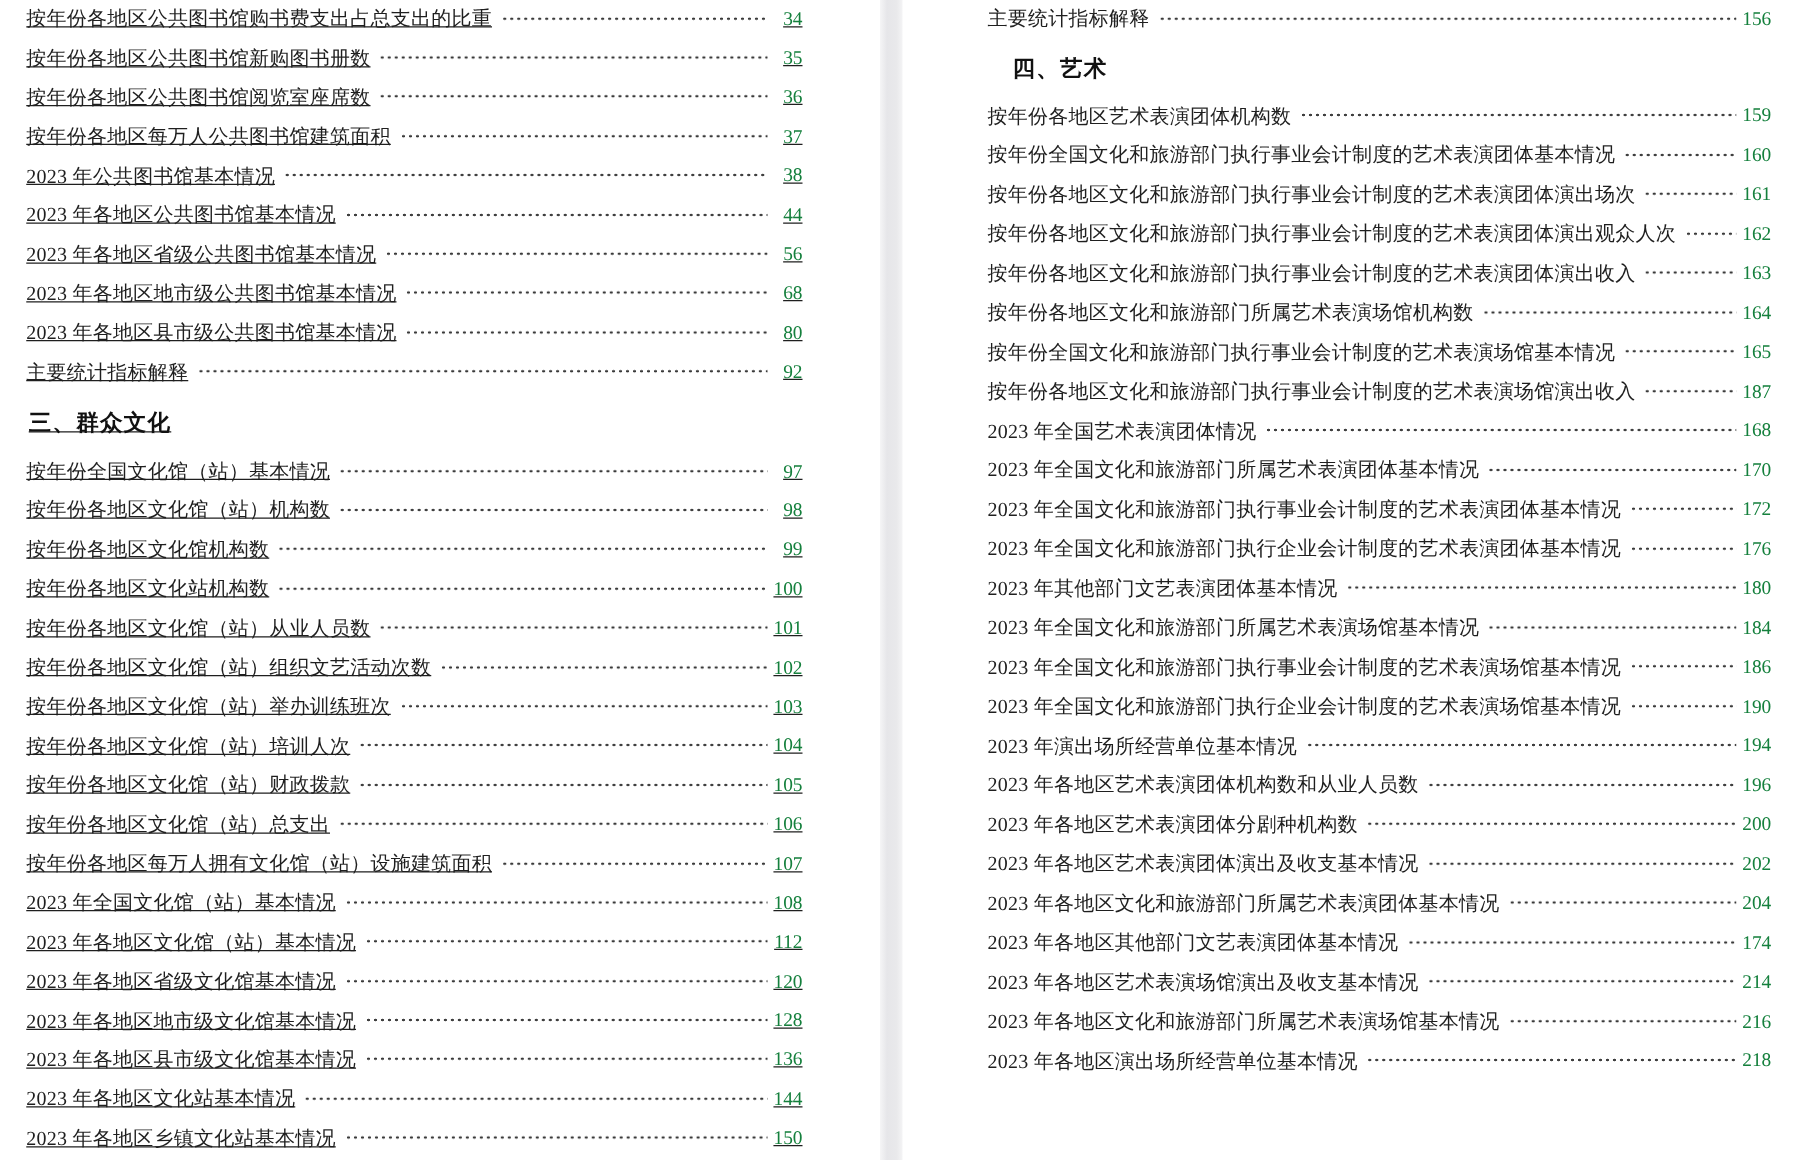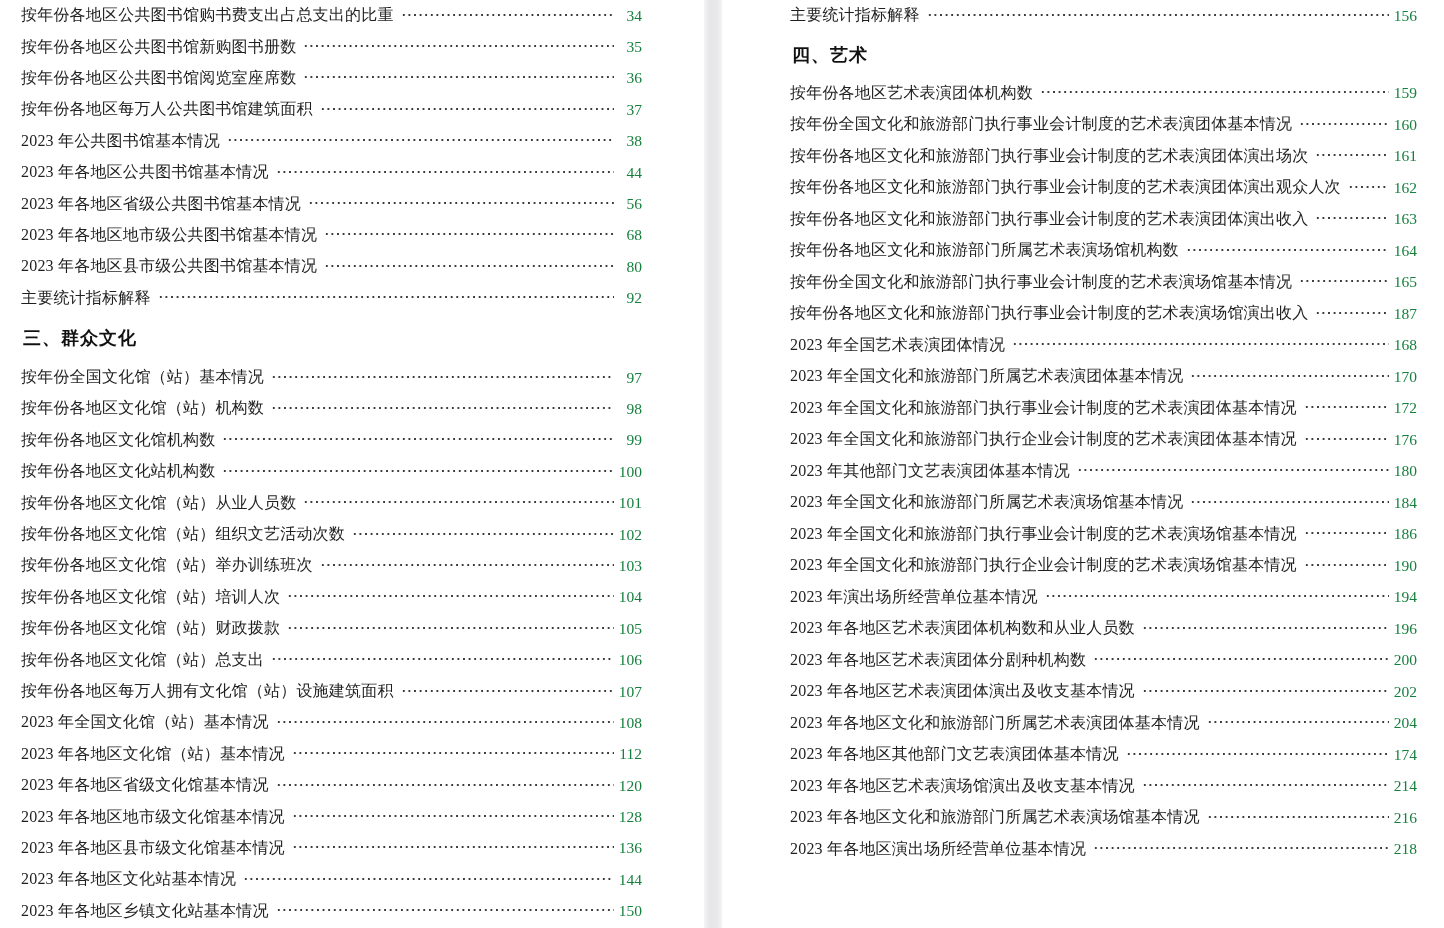--- a/index.html
+++ b/index.html
@@ -24,20 +24,21 @@
     top: 0;
     height: 100%;
     background: #ffffff;
     box-sizing: border-box;
     overflow: hidden;
   }
   .page-left {
     left: 0;
     width: 706px;
     padding: 0 64px 0 21px;
+    text-decoration: underline;
   }
   .page-right {
     left: 722px;
     width: 722px;
     padding: 0 27px 0 68px;
   }
   .gutter {
     position: absolute;
     left: 704px;
     top: 0;
@@ -79,21 +80,21 @@
     display: flex;
     align-items: center;
     font-family: "Liberation Sans", "DejaVu Sans", sans-serif;
     font-weight: bold;
     font-size: 18px;
     letter-spacing: 1px;
     color: #111111;
     padding-left: 2px;
   }
   .page-left .section-header { height: 48px; }
-  .page-right .section-header { height: 46px; }
+  .page-right .section-header { height: 46px; margin-left: 18px; }
 </style>
 </head>
 <body>
 
 <div class="canvas">
   <div class="page page-left">
       <div class="toc-row">
         <span class="toc-title">按年份各地区公共图书馆购书费支出占总支出的比重</span>
         <span class="toc-leader"></span>
         <span class="toc-page">34</span>

